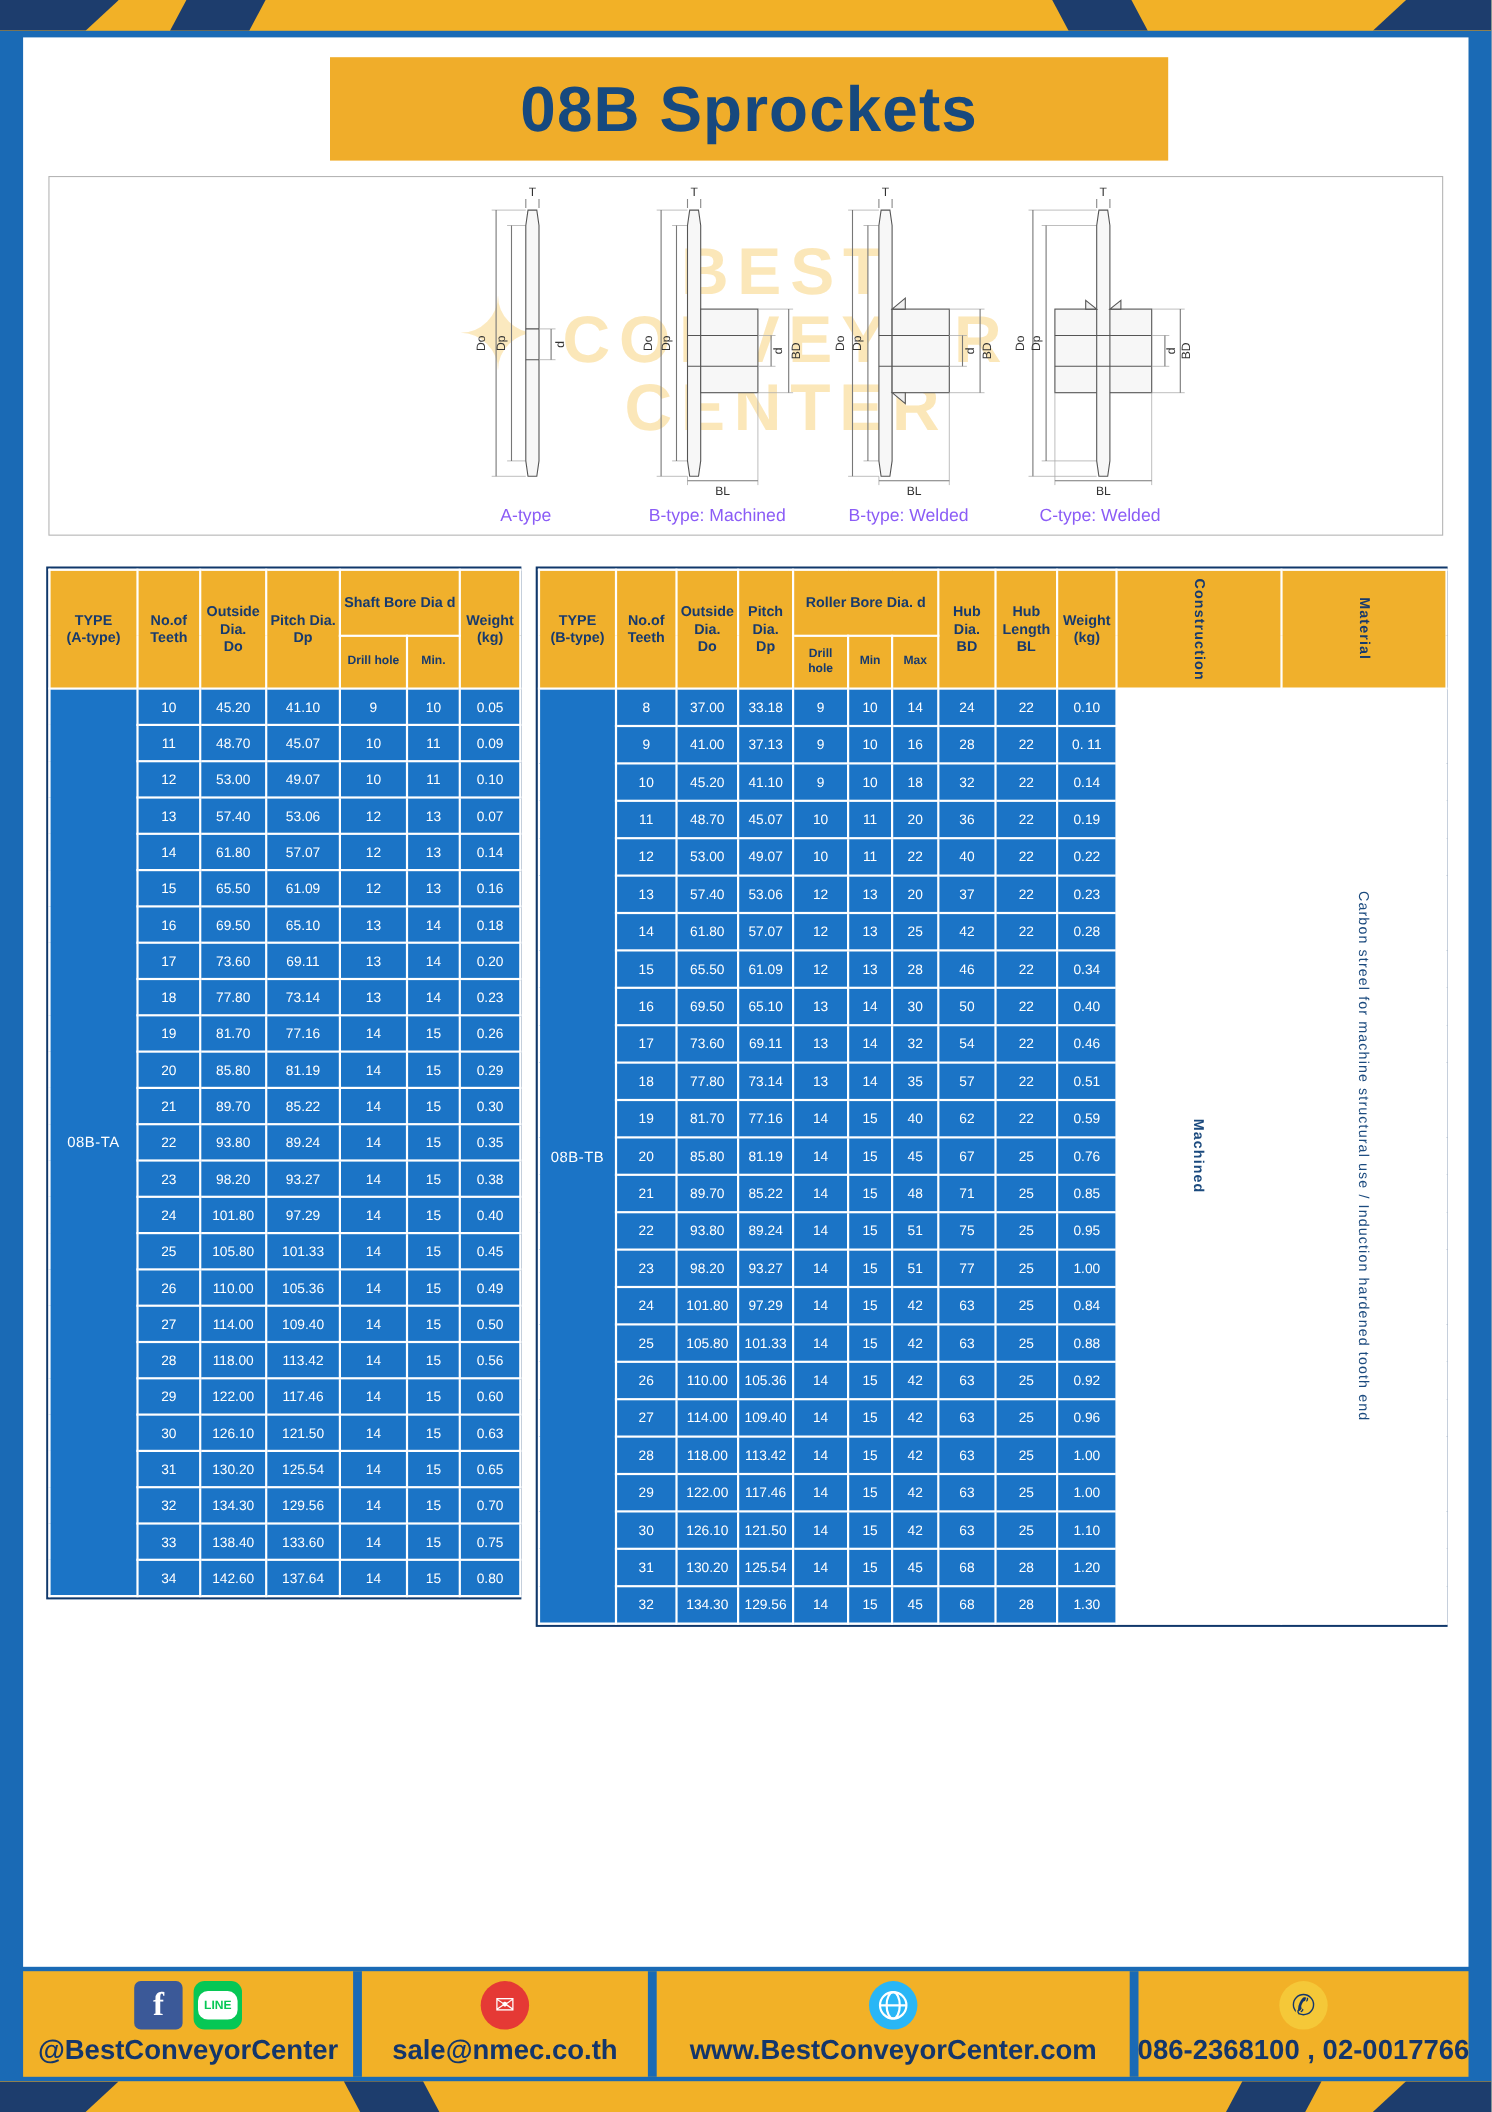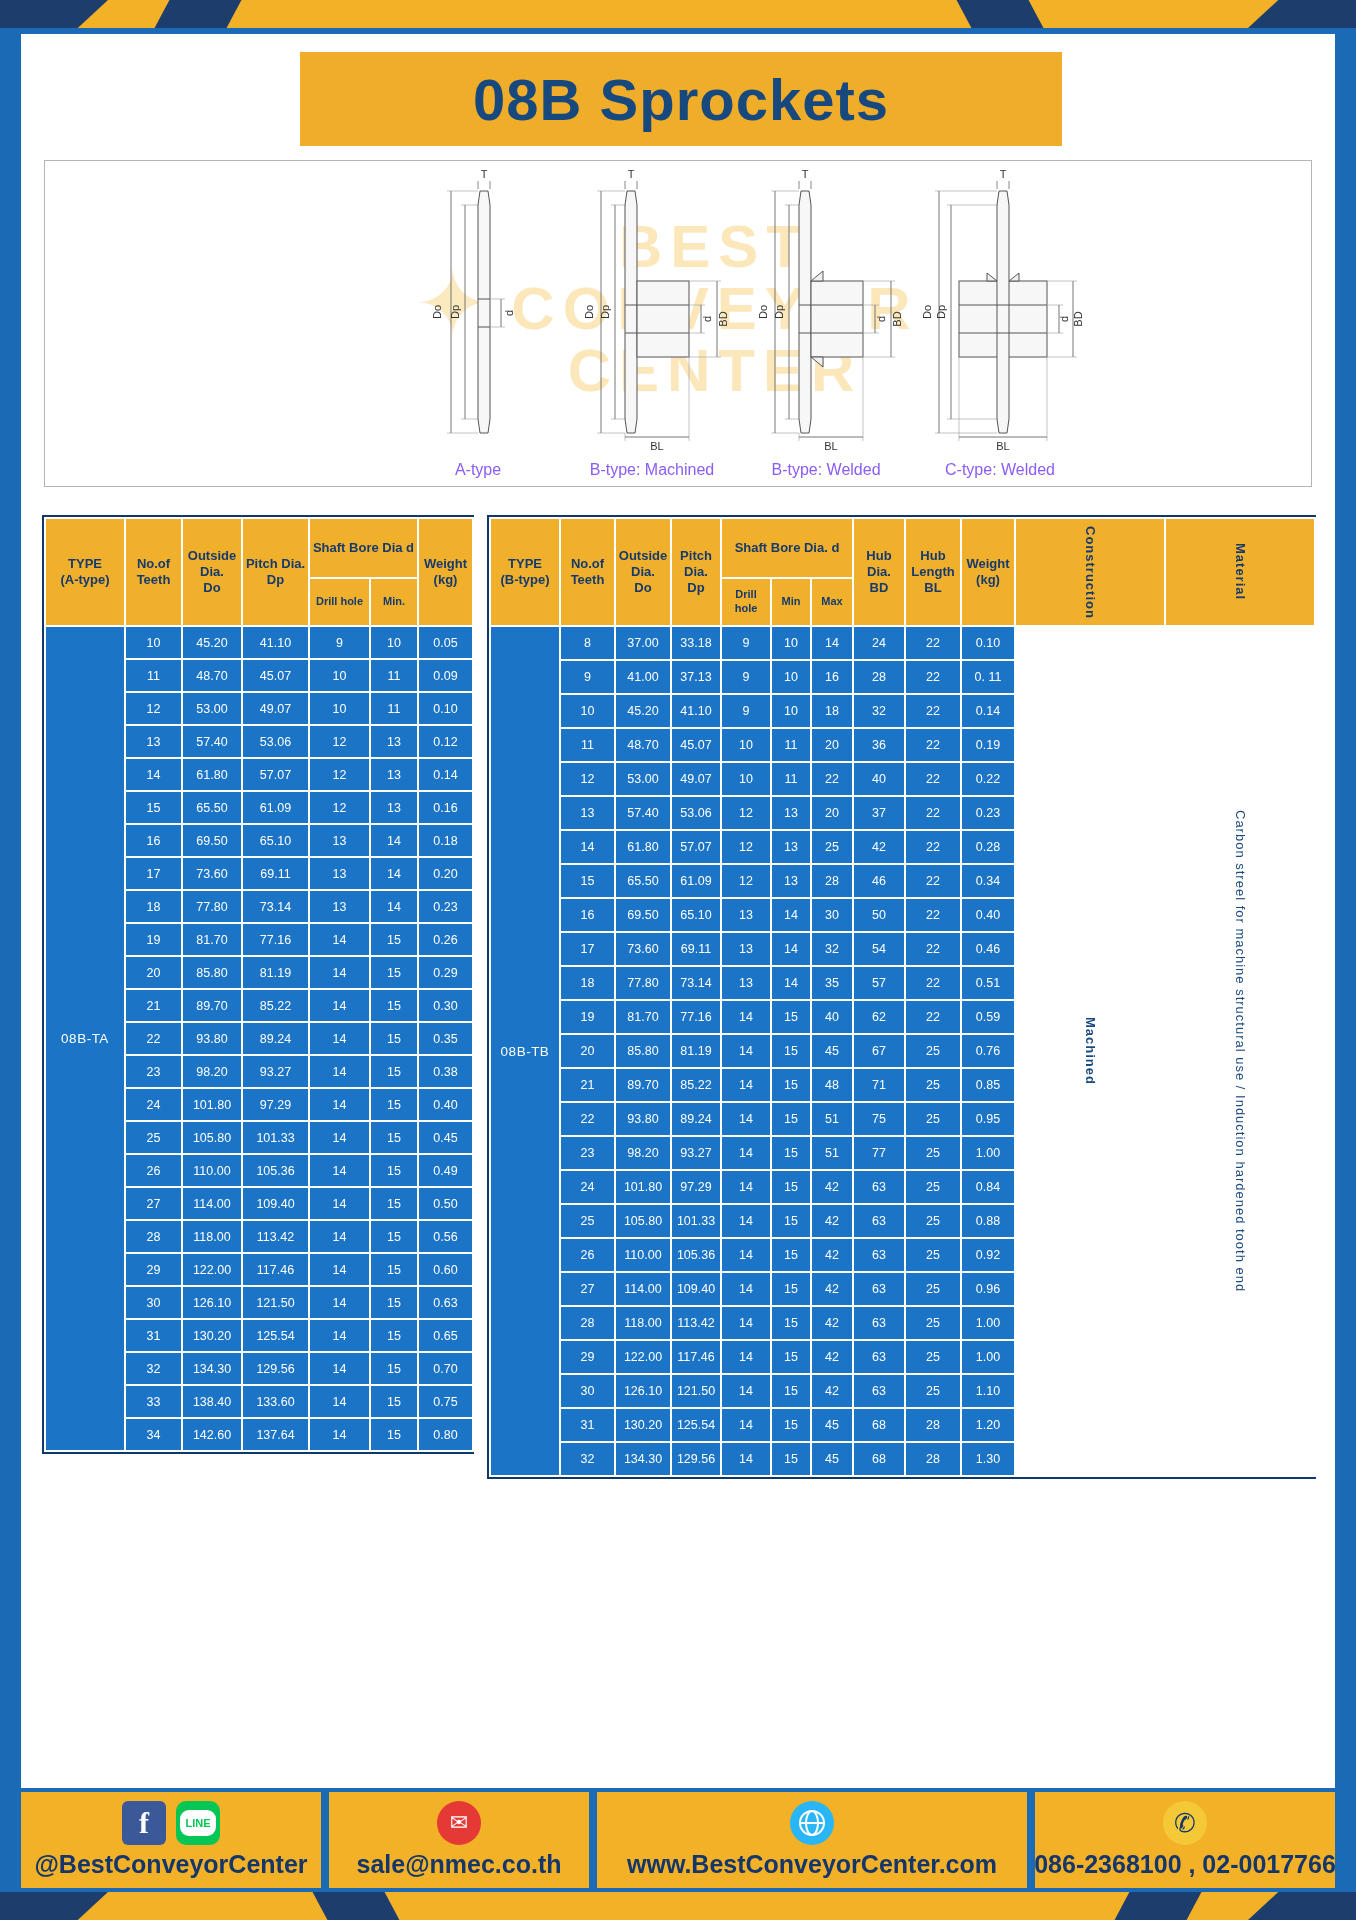--- a/index.html
+++ b/index.html
@@ -279,21 +279,21 @@
               <td>10</td>
               <td>11</td>
               <td>0.10</td>
             </tr>
             <tr>
               <td>13</td>
               <td>57.40</td>
               <td>53.06</td>
               <td>12</td>
               <td>13</td>
-              <td>0.12</td>
+              <td>0.07</td>
             </tr>
             <tr>
               <td>14</td>
               <td>61.80</td>
               <td>57.07</td>
               <td>12</td>
               <td>13</td>
               <td>0.14</td>
             </tr>
             <tr>
@@ -481,21 +481,21 @@
             <th rowspan="2">TYPE
 (B-type)</th>
             <th rowspan="2">No.of
 Teeth</th>
             <th rowspan="2">Outside
 Dia.
 Do</th>
             <th rowspan="2">Pitch
 Dia.
 Dp</th>
-            <th colspan="3">Shaft Bore Dia.  d</th>
+            <th colspan="3">Roller Bore Dia.  d</th>
             <th rowspan="2">Hub
 Dia.
 BD</th>
             <th rowspan="2">Hub
 Length
 BL</th>
             <th rowspan="2">Weight
 (kg)</th>
             <th rowspan="2" class="th-vert">Construction</th>
             <th rowspan="2" class="th-vert">Material</th>

